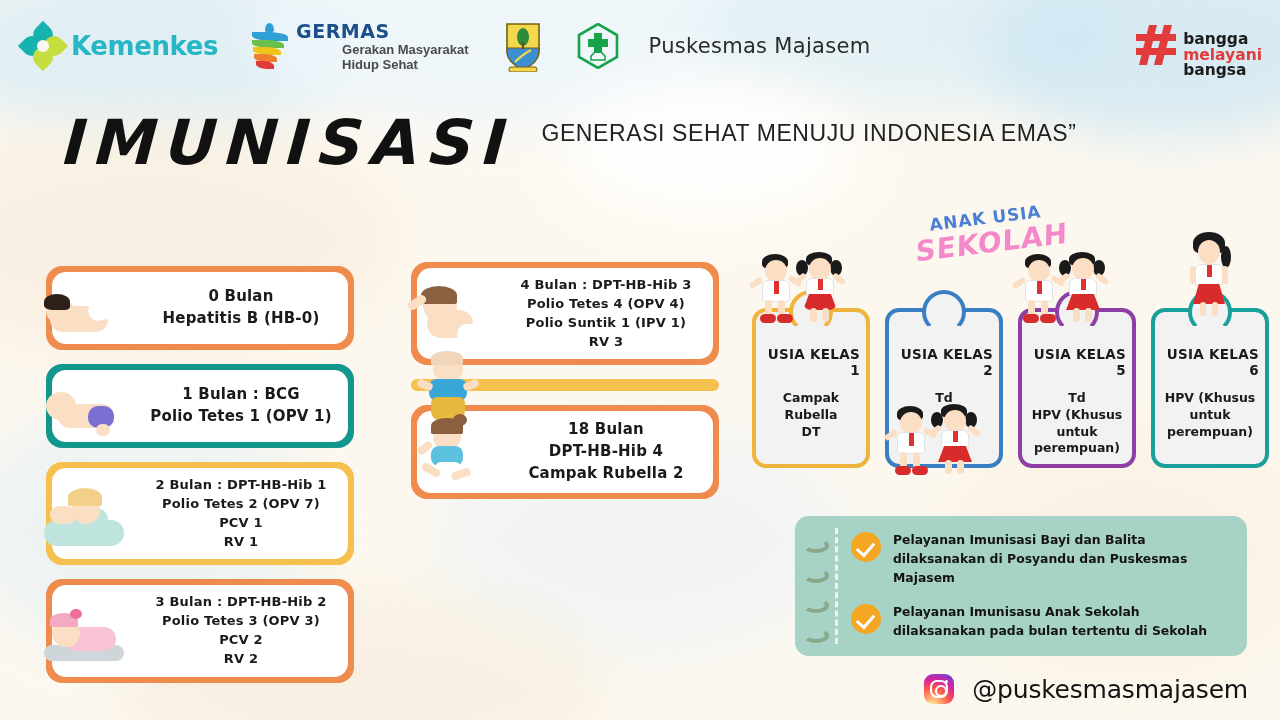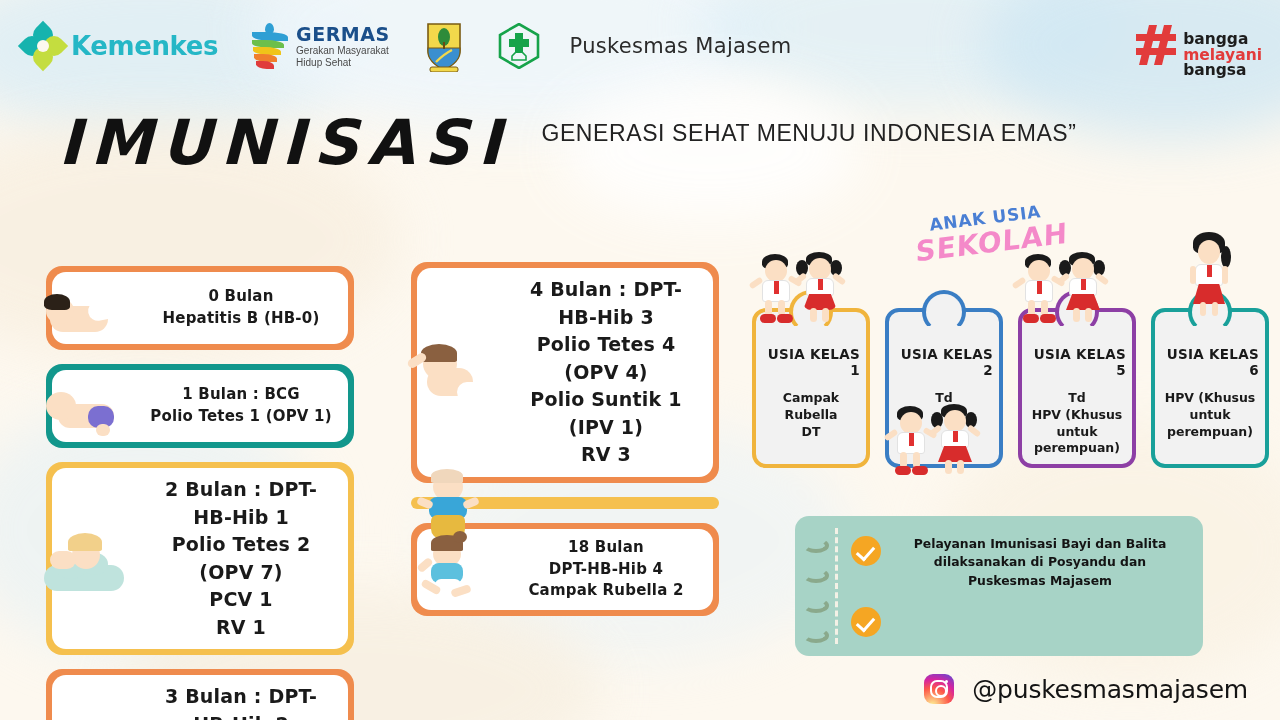--- a/index.html
+++ b/index.html
@@ -36,21 +36,21 @@
   }
   .logo-kemenkes { display:flex; align-items:center; gap:7px; }
   .kem-mark { width:42px; height:42px; position:relative; }
   .kem-pet { position:absolute; border-radius:50% 50% 50% 0; }
   .kem-text { font-size:26px; font-weight:bold; color:#25b7c6; letter-spacing:-0.4px;
               font-family:"DejaVu Sans", sans-serif;}
   .logo-germas { display:flex; align-items:center; gap:6px; margin-left:14px;}
   .germas-mark { width:40px; height:46px; position:relative; }
   .germas-txt .g-main { font-size:19px; font-weight:bold; color:#1b4f8a; letter-spacing:0.5px;
                         font-family:"DejaVu Sans", sans-serif;}
-  .germas-txt .g-sub { font-size:10px; color:#4a4a4a; line-height:1.18; font-weight:400;}
+  .germas-txt .g-sub { font-size:13px; color:#4a4a4a; line-height:1.18; font-weight:700;margin-left:46px;}
   .logo-bandung { width:40px; height:52px; margin-left:16px; position:relative;}
   .logo-pkm-mark { width:42px; height:46px; margin-left:16px; position:relative; }
   .pkm-name { font-size:21px; color:#2b2b2b; margin-left:12px; letter-spacing:0.3px;
               font-family:"DejaVu Sans", sans-serif; }
   .logo-bangga { position:absolute; right:18px; top:12px; display:flex; align-items:center; gap:6px;}
   .hash { width:42px; height:44px; position:relative; }
   .hash i { position:absolute; background:#e23b3b; display:block; }
   .bangga-lines { line-height:1.0;margin-top:20px; }
   .bangga-lines div { font-size:15.5px; font-weight:bold; font-family:"DejaVu Sans", sans-serif; }
   .bl1 { color:#1d1d1d; } .bl2 { color:#e23b3b; } .bl3 { color:#1d1d1d; }
@@ -77,21 +77,21 @@
   .card .inner {
     flex:1; background:#fff; border-radius:14px;
     display:flex; align-items:center; justify-content:flex-end;
     padding:8px 14px 8px 96px; min-height:72px; position:relative;
   }
   .card .art {
     position:absolute; left:-4px; top:50%; transform:translateY(-50%);
     width:92px; height:76px; z-index:3; pointer-events:none;
   }
   .card .txt {
-    width:100%; text-align:center; font-size:19px; line-height:1.45; color:#1a1a1a;
+    width:100%; text-align:center; font-size:13px; line-height:1.45; color:#1a1a1a;
     font-family:"DejaVu Sans", sans-serif; font-weight:600; letter-spacing:.2px;
   }
   .card.lg .txt { font-size:15px; }
   .c-orange { background:#ef8b4d; }
   .c-teal   { background:#12978c; }
   .c-yellow { background:#f5c04e; }
 
   
   .school-head { position:absolute; left:915px; top:206px; width:170px; height:58px;}
   .sh-1 { position:absolute; left:14px; top:2px; font-size:17px; font-weight:bold;
@@ -131,22 +131,22 @@
   .kid .k-hair{ position:absolute; background:#1a1a1a; border-radius:50% 50% 30% 30%;}
   .kid .k-shirt{position:absolute; background:#fff; border-radius:6px 6px 3px 3px; border:1px solid #e2e2e2;}
   .kid .k-tie{ position:absolute; background:#e03030; }
   .kid .k-skirt{position:absolute; background:#d82c2c; }
   .kid .k-arm{ position:absolute; background:#fbdfc4; border-radius:4px;}
   .kid .k-leg{ position:absolute; background:#fbdfc4; border-radius:4px;}
   .kid .k-shoe{ position:absolute; background:#d82c2c; border-radius:6px;}
 
   
   .notes {
-    position:absolute; left:795px; top:516px; width:408px; height:140px;
-    background:#a7d3c6; border-radius:14px; display:flex; align-items:center;text-align:center;
+    position:absolute; left:795px; top:516px; width:452px; height:140px;
+    background:#a7d3c6; border-radius:14px; display:flex; align-items:center;
   }
   .spiral { width:40px; height:100%; position:relative; }
   .ring { position:absolute; left:8px; width:26px; height:15px; border:4px solid #8aa98c;
           border-radius:50%; border-left-color:transparent; border-top-color:transparent; }
   .dash-line { position:absolute; left:40px; top:12px; bottom:12px; width:0;
                border-left:3px dashed #f4f1e6; }
   .notes-list { flex:1; padding:12px 16px 12px 16px; }
   .note-item { display:flex; align-items:flex-start; gap:12px; margin-bottom:16px; }
   .note-item:last-child { margin-bottom:0; }
   .check {
@@ -524,20 +524,21 @@
       <span class="ring" style="top:112px;"></span>
     </div>
     <div class="dash-line"></div>
     <div class="notes-list">
         <div class="note-item">
           <span class="check"></span>
           <div class="note-txt">Pelayanan Imunisasi Bayi dan Balita dilaksanakan di Posyandu dan Puskesmas Majasem</div>
         </div>
         <div class="note-item">
           <span class="check"></span>
+          <div class="note-txt">Pelayanan Imunisasu Anak Sekolah dilaksanakan pada bulan tertentu di Sekolah</div>
         </div>
       </div>
   </div>
 
   <div class="ig">
     <span class="ig-mark">
         <i class="ig-dot"></i>
       </span>
     <span class="ig-handle">@puskesmasmajasem</span>
   </div>

